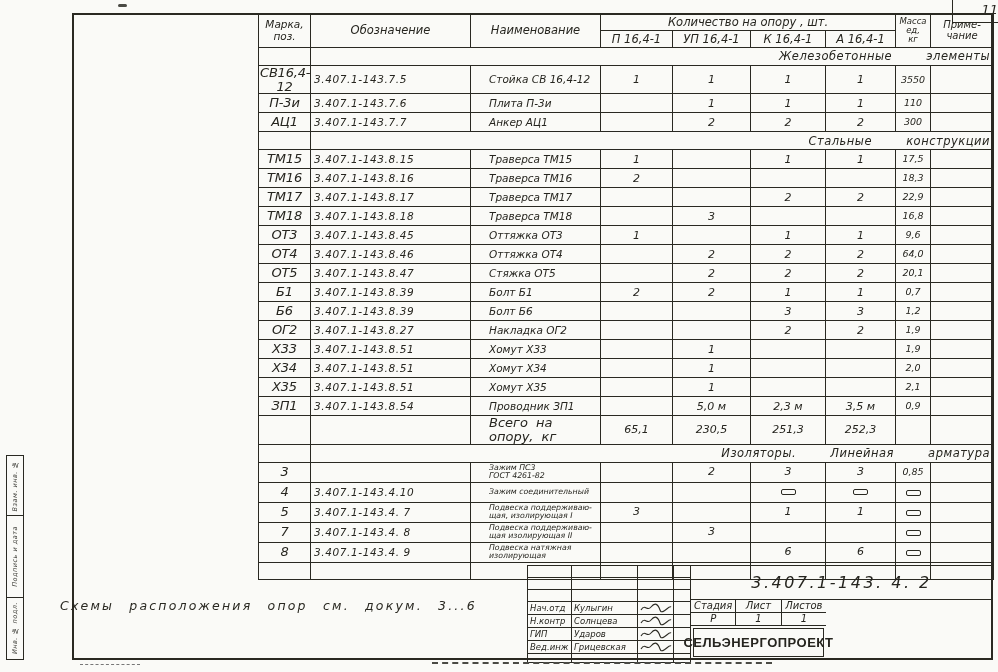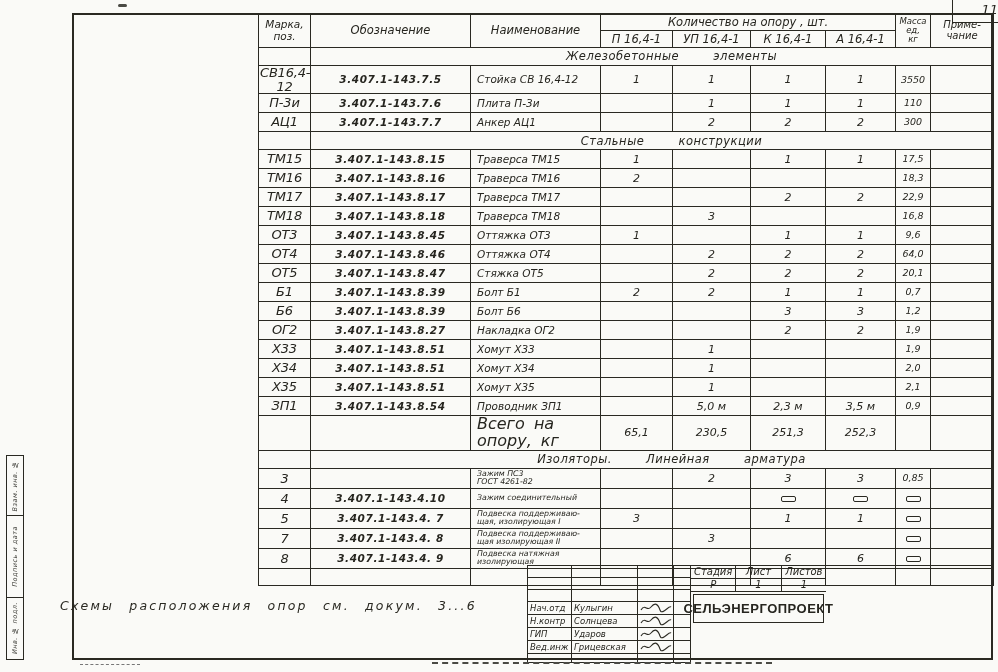--- a/index.html
+++ b/index.html
@@ -28,28 +28,28 @@
   
   .spec { position:absolute; left:258px; top:13px; }
   table.spec-t { border-collapse:collapse; table-layout:fixed; width:735px; }
   .spec-t td { border:1.4px solid #2a2922; padding:0 3px; font-style:italic; font-size:11px;
     white-space:pre-line; overflow:hidden; vertical-align:middle; line-height:1.05; }
   tr.h1 { height:17px; } tr.h2 { height:17px; }
   tr.sec { height:18px; } tr.item { height:19px; } tr.tall { height:20px; }
   tr.total { height:19px; } tr.filler { height:17px; }
   .h1 td, .h2 td { text-align:center; font-size:11.5px; }
   td.c0 { text-align:center; font-size:13px; letter-spacing:-0.2px; padding:0 1px; }
-  td.c1 { text-align:center; font-size:10.5px; letter-spacing:0.6px;font-weight:bold; }
-  td.c2 { text-align:left; font-size:10.5px; padding-left:6px;margin-left:28px; }
+  td.c1 { font-size:10.5px; letter-spacing:0.6px; }
+  td.c2 { text-align:left; font-size:10.5px; padding-left:18px;margin-left:28px; }
   td.c2.sm { font-size:7.8px; line-height:1.05; }
   td.c3, td.c4, td.c5, td.c6 { text-align:center; font-size:11px; }
   td.c7 { text-align:center; font-size:9.5px; padding:0 1px; }
   td.c8 { font-size:9px; }
-  td.sec-text { text-align:center; padding-left:42px; font-size:11.5px; word-spacing:30px; letter-spacing:0.5px; }
-  td.tot { font-size:16px; word-spacing:4px; }
+  td.sec-text { text-align:right; padding-left:42px; font-size:11.5px; word-spacing:30px; letter-spacing:0.5px; }
+  td.tot { font-size:13px; word-spacing:4px; }
   .dbox { display:inline-block; width:15px; height:6px; border:1.2px solid #2a2922; border-radius:2px; vertical-align:middle; }
   .mass-h { font-size:8.5px !important; line-height:1.0; }
   .note-h { font-size:10px !important; }
   .mark-h { font-size:10.5px !important; }
 
   
   .note { position:absolute; left:60px; top:598px; width:430px; font-style:italic; font-size:12.5px;
     letter-spacing:2.2px; word-spacing:9px; color:#2a2922; white-space:nowrap; }
 
   
@@ -490,20 +490,21 @@
             <td></td>
             <td></td>
             <td></td>
             <td></td>
           </tr>
         </tbody>
     </table>
   </div>
 
   <div class="mainblk">
+    <div class="docnum">3.407.1-143. 4. 2</div>
     <div class="blk-bot">
       <div class="blk-right">
         <div class="stage">
           <div>Стадия</div>
           <div>Лист</div>
           <div>Листов</div>
         </div>
         <div class="stage">
           <div>Р</div>
           <div>1</div>

